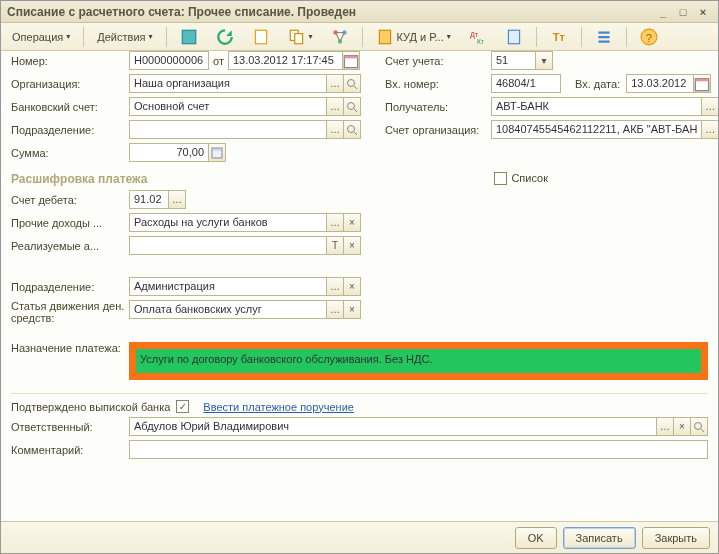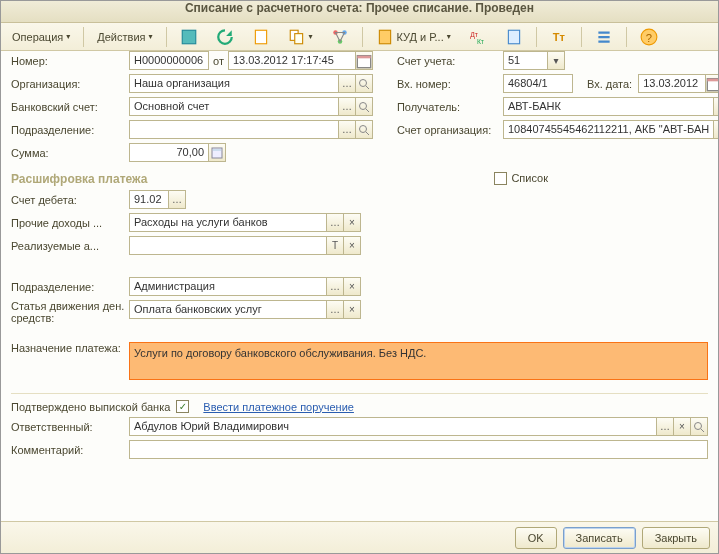--- a/index.html
+++ b/index.html
@@ -18,21 +18,20 @@
     display: flex;
     flex-direction: column;
   }
   .titlebar {
     background: linear-gradient(#f0ecd8, #e5dfc2);
     border-bottom: 1px solid #c9c09a;
     height: 22px;
     display: flex;
     align-items: center;
     padding: 0 6px;
-    flex-direction: column;
   }
   .titlebar .title {
     font-weight: bold;
     font-size: 12px;
     color: #5a5640;
     flex: 1;
   }
   .titlebar .winbtn {
     width: 18px;
     height: 16px;
@@ -119,22 +118,22 @@
   .lblcell { width: 118px; }
   .lblcell2 { width: 106px; }
   .fieldflex { display:flex; flex:1; }
   .group-title {
     color: #b0a878;
     font-weight: bold;
     font-size: 12px;
     margin: 6px 0 4px 0;
   }
   .textarea {
-    border: 1px solid #f97316;
-    background: #fdba74;
+    border: 7px solid #f97316;
+    background: #22c55e;
     padding: 4px;
     font-size: 11px;
     flex: 1;
     height: 38px;
     overflow: hidden;
   }
   .link { color:#2a5db0; text-decoration: underline; cursor:pointer; }
   .checkbox {
     width: 13px; height: 13px;
     border: 1px solid #8a845f;
@@ -286,21 +285,21 @@
 
   <div class="content">
 
     <div class="cols">
 
       <div class="col" style="flex:0 0 350px;">
         <div class="row">
           <div class="lblcell label">Номер:</div>
           <div class="input" style="width:80px;">Н0000000006</div>
           <div class="label" style="padding:0 4px;">от</div>
-          <div class="input" style="width:128px;">13.03.2012 17:17:45</div>
+          <div class="input" style="width:115px;">13.03.2012 17:17:45</div>
           <div class="btn-dots">
               <svg viewBox="0 0 12 12">
                 <rect x="1" y="2" width="10" height="9" fill="#fff" stroke="#888"></rect>
                 <rect x="1" y="2" width="10" height="2" fill="#d99"></rect>
               </svg>
             </div>
         </div>
         <div class="row">
           <div class="lblcell label">Организация:</div>
           <div class="fieldflex">

